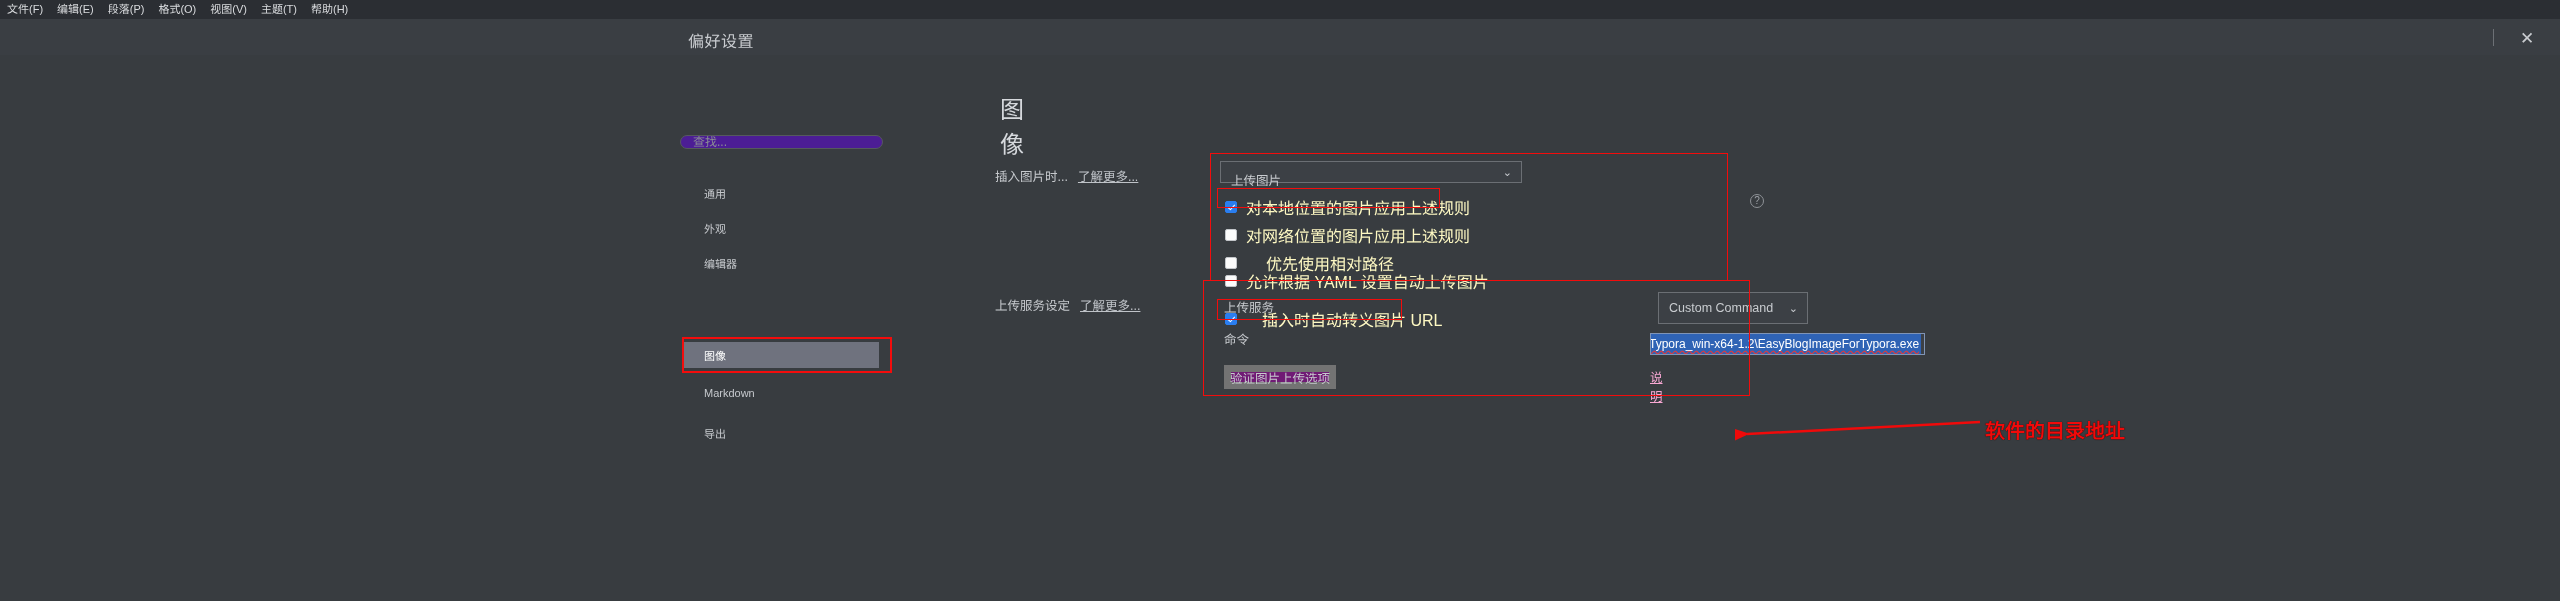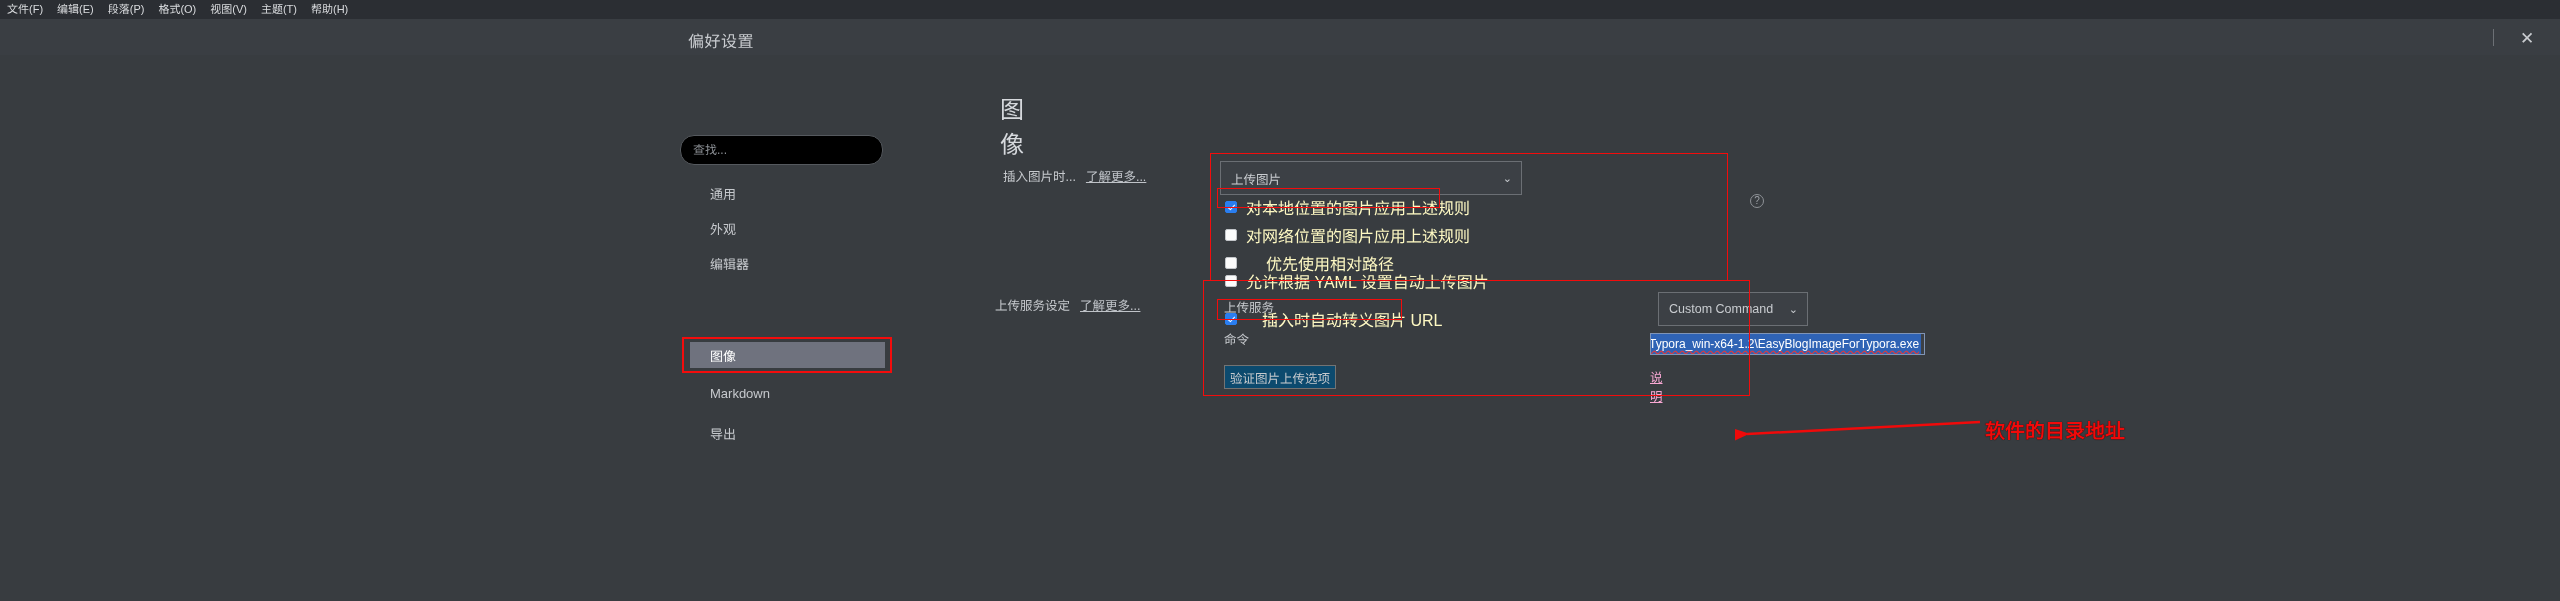--- a/index.html
+++ b/index.html
@@ -49,41 +49,41 @@
     color: #c9ccd0; font-size: 17px; line-height: 1;
   }
 
   
   #content { position: absolute; left: 0; top: 55px; width: 2560px; height: 546px; }
 
   
   #sidebar { position: absolute; left: 680px; top: 0; width: 215px; }
   #search-wrap {
     position: absolute; left: 0; top: 80px;
-    width: 203px; height: 30px;
-    background: #000000;
+    width: 203px; height: 14px;
+    background: #4c1d95;
     border: 1px solid #55595e;
     border-radius: 14px;
     display: flex; align-items: center;
   }
   #search-input {
     width: 100%; height: 100%;
     background: transparent; border: none; outline: none;
     color: #cfd2d6; font-size: 12px;
     padding: 0 12px;
     font-family: "Liberation Sans", "DejaVu Sans", sans-serif;
   }
   #search-input::placeholder { color: #8b8f94; }
 
   .nav-item {
-    position: absolute; left: 10px;
+    position: absolute; left: 4px;
     width: 195px; height: 26px;
     display: flex; align-items: center;
     padding-left: 20px;
-    color: #c6c9cd; font-size: 13px;
+    color: #c6c9cd; font-size: 11px;
     white-space: nowrap;
   }
   .nav-item.selected { background: #6f727e; color: #ffffff; }
 
   
   #nav-redbox {
     position: absolute; left: 2px; top: 282px;
     width: 210px; height: 36px;
     border: 2px solid #f30c0c;
     pointer-events: none;
@@ -106,22 +106,22 @@
     text-decoration: underline;
     margin-left: 10px;
   }
 
   
   .dropdown {
     position: absolute;
     background: #3c4045;
     border: 1px solid #6b6f74;
     color: #c9ccd0; font-size: 12.5px;
-    display: flex; align-items: center;
-    padding: 16px 10px;
+    display: flex; align-items: flex-start;
+    padding: 8px 10px;
     white-space: nowrap;
   }
   .dropdown .chev {
     position: absolute; right: 9px; top: 50%;
     transform: translateY(-50%);
     font-size: 11px; color: #c9ccd0;
   }
 
   
   .cb-row {
@@ -186,22 +186,22 @@
     padding: 0 2px;
     white-space: nowrap;
     text-decoration: underline wavy #e03b3b;
     text-underline-offset: 2px;
   }
 
   
   #verify-btn {
     position: absolute; left: 14px; top: 82px;
     width: 112px; height: 24px;
-    background: #0c4a6e;
-    border: 1px solid #737373;
+    background: #701a75;
+    border: 7px solid #737373;
     color: #c6c9cd; font-size: 12.5px;
     display: flex; align-items: center; justify-content: center;
     white-space: nowrap;
   }
   #desc-link {
     position: absolute; left: 440px; top: 84px;
     color: #f9a8d4; font-size: 12.5px;
     text-decoration: underline;
   }
 
@@ -248,21 +248,21 @@
     <div class="nav-item" style="top:325px;">Markdown</div>
     <div class="nav-item" style="top:365px;">导出</div>
 
     <div id="nav-redbox"></div>
   </div>
 
   <div id="main">
 
     <div id="section-title">图像</div>
 
-    <div class="field-label" style="left:8px; top:111px;">
+    <div class="field-label" style="left:0; top:111px;">
       <span>插入图片时...</span><span class="learn-more">了解更多...</span>
     </div>
 
     <div class="dropdown" style="left:225px; top:106px; width:302px; height:22px;">
       <span>上传图片</span>
       <span class="chev">⌄</span>
     </div>
 
     <div class="cb-row" style="left:230px; top:140px;">
       <span class="cb-box checked"></span>

